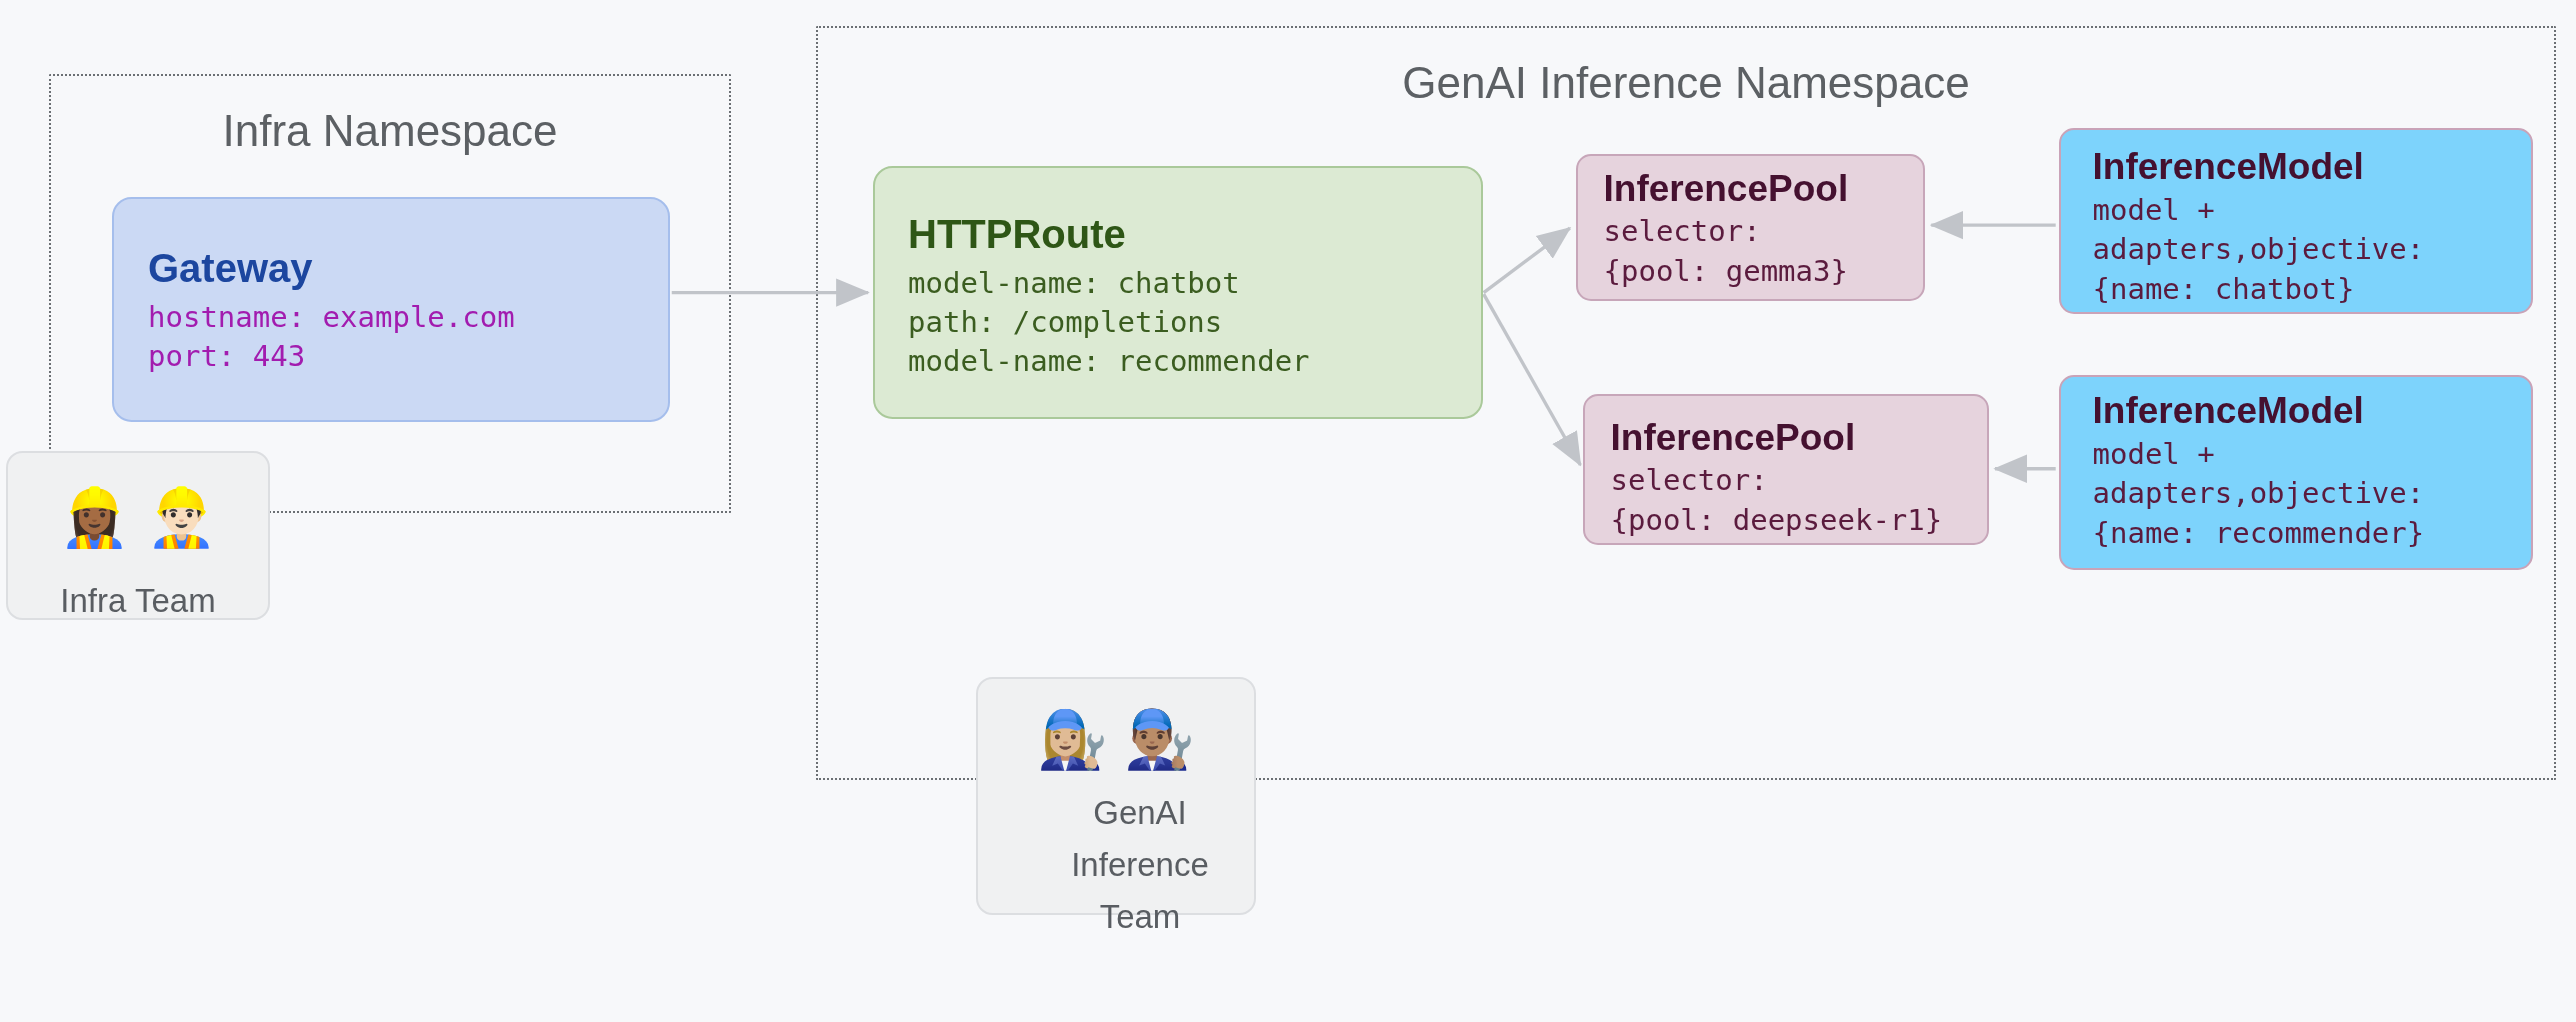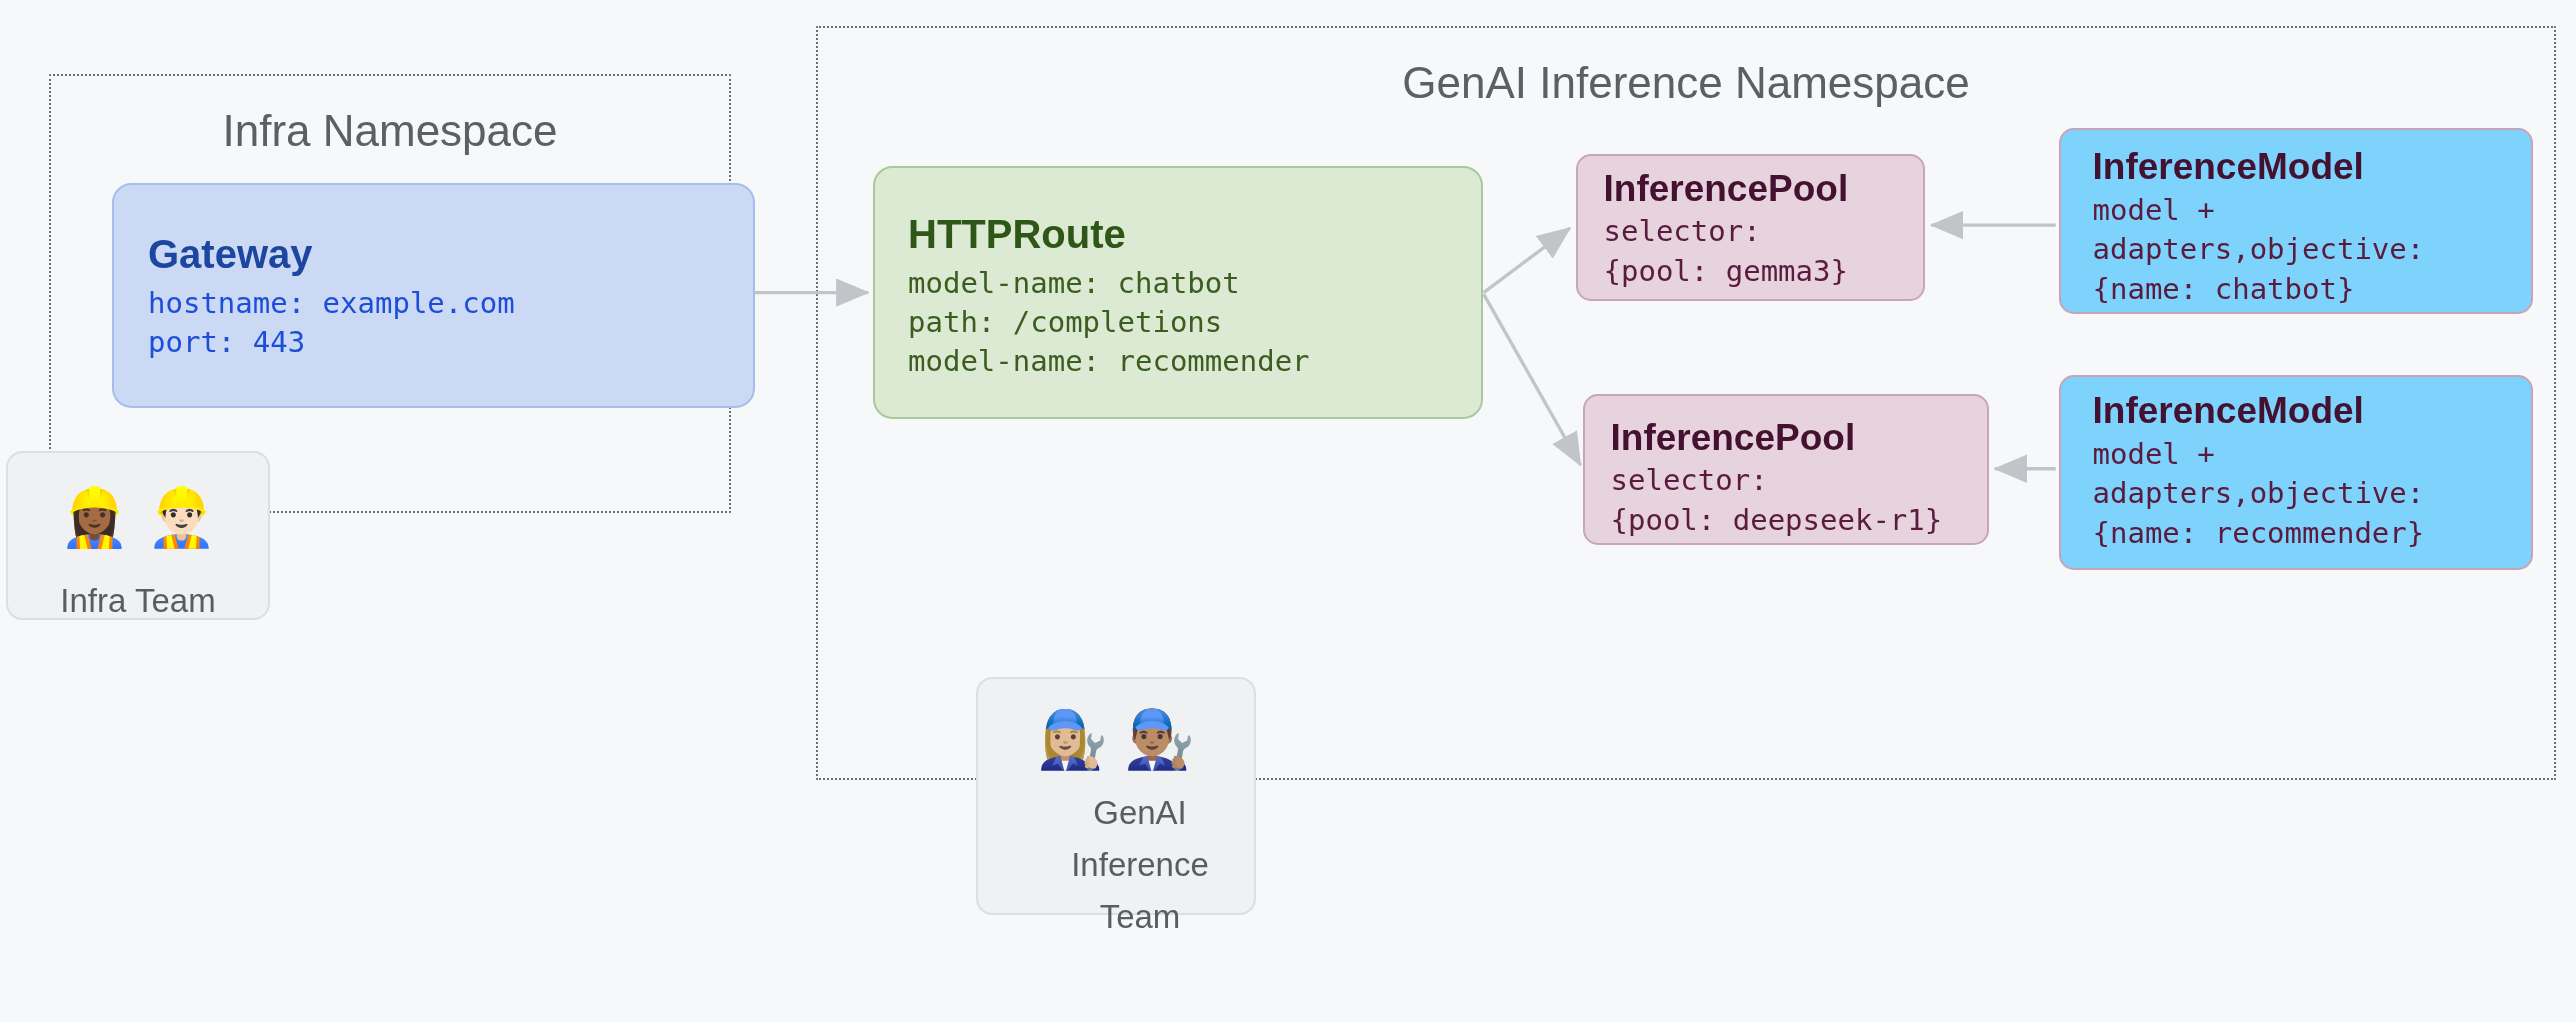--- a/index.html
+++ b/index.html
@@ -42,26 +42,26 @@
     line-height: 1.2;
   }
   .node-code {
     font-family: "DejaVu Sans Mono", monospace;
     font-size: 29px;
     line-height: 1.34;
     white-space: pre;
   }
   
   .gateway {
-    left: 112px; top: 183px; width: 643px; height: 225px;
+    left: 112px; top: 197px; width: 558px; height: 225px;
     background: #cbd9f4; border-color: #a5beec;
     padding: 45px 22.5px 0 34px;
   }
   .gateway .node-title { color: #1c469f; }
-  .gateway .node-code  { color: #1d4ed8; }
+  .gateway .node-code  { color: #a21caf; }
   .gateway .code-block { margin-top: 6px; }
   
   .httproute {
     left: 873px; top: 166px; width: 610px; height: 253px;
     background: #dcead3; border-color: #aac99a;
     padding: 42px 25px 0 33px;
   }
   .httproute .node-title { color: #2e5616; }
   .httproute .node-code  { color: #3b5d20; }
   .httproute .code-block { margin-top: 6px; }

